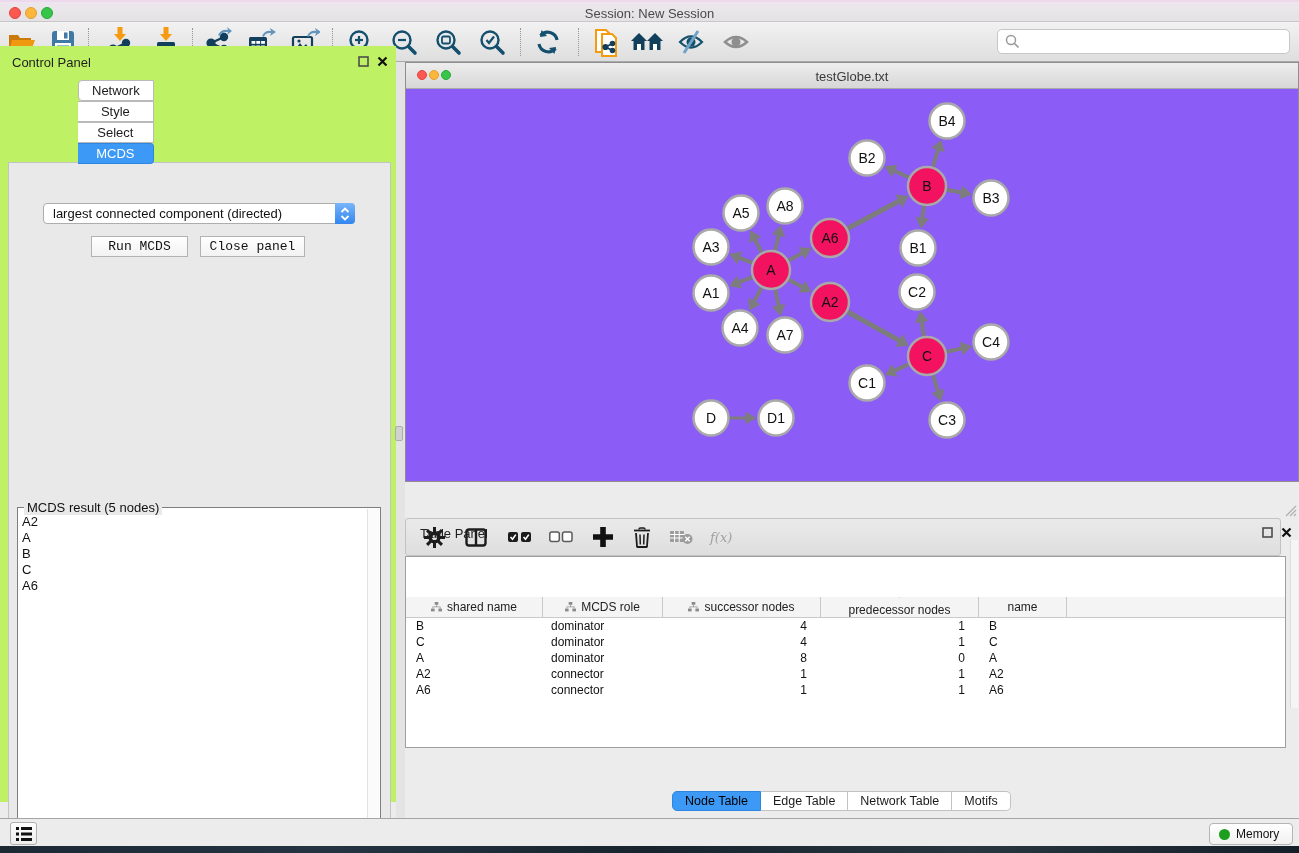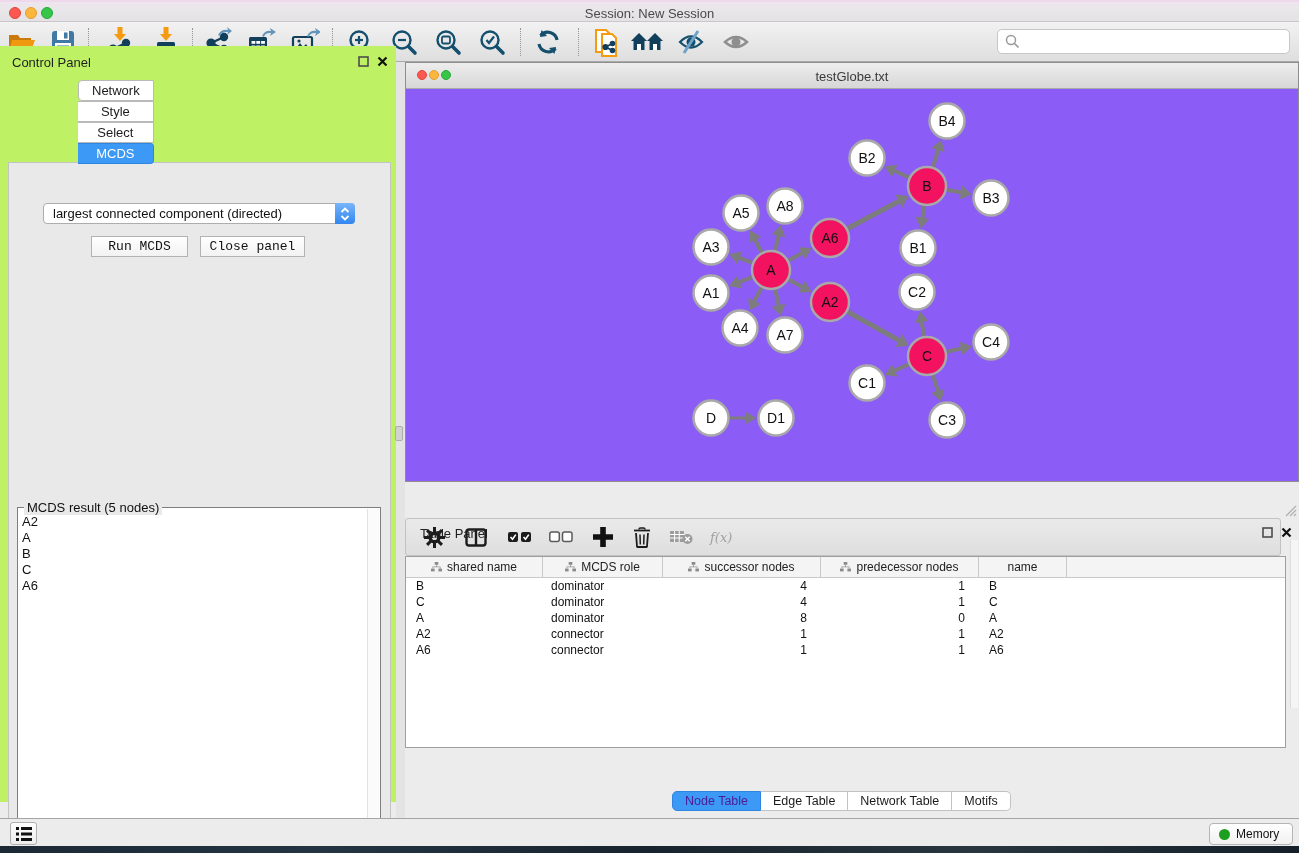--- a/index.html
+++ b/index.html
@@ -68,34 +68,34 @@
 
   
   #table-panel { left:405px; top:518px; width:894px; height:300px; background:#ececec; }
   #tp-title { left:15px; top:8px; font-size:13px; color:#1f1f1f; }
   #tp-toolbar { left:10px; top:34px; width:876px; height:38px;
     background:linear-gradient(#eaeaea,#dedede); border:1px solid #c2c2c2; border-radius:3px;
     display:flex; align-items:center; gap:17px; padding-left:18px; }
   .fx { font-family:"DejaVu Serif","Liberation Serif",serif; font-style:italic;
     font-size:13px; color:#a0a0a0; }
   #tp-table { left:9px; top:80px; width:881px; height:192px; background:#fff; border:1px solid #9e9e9e; }
-  #tp-header { display:flex; height:21px; background:#f4f4f4; border-bottom:1px solid #c9c9c9; }
+  #tp-header { display:flex; height:21px; background:#f4f4f4; border-bottom:1px solid #c9c9c9;margin-top:40px; }
   .hcell { display:flex; align-items:center; justify-content:center; gap:5px;
     border-right:1px solid #c9c9c9; font-size:12px; color:#222; }
   .trow { display:flex; height:16px; font-size:12px; color:#111; align-items:center; }
   .tcell { overflow:hidden; white-space:nowrap; }
-  .c0{width:137px;} .c1{width:120px;} .c2{width:158px;} .c3{width:158px;} .c4{width:88px;} .cf{flex:1; border-right:none;}
+  .c0{width:137px;} .c1{width:120px;} .c2{width:158px;} .c3{width:158px;flex-direction:column;} .c4{width:88px;} .cf{flex:1; border-right:none;}
   .al{padding-left:10px;} .al8{padding-left:8px;} .ar{text-align:right; padding-right:14px;}
   #tp-vscroll { right:1px; top:22px; width:8px; height:168px; background:#f5f5f5; border-left:1px solid #dcdcdc; }
   #tp-tabs { top:273px; left:267px; display:flex; }
   .btab { height:20px; line-height:18px; background:#fff; border:1px solid #c2c2c2; border-left:none;
     font-size:12.5px; color:#1b1b1b; padding:0 12px; }
   .btab.first { border-left:1px solid #c2c2c2; border-radius:5px 0 0 5px; }
   .btab.last { border-radius:0 5px 5px 0; }
-  .btab.active { background:#3c99f5; border-color:#2f86e0; color:#4c1d95; }
+  .btab.active { background:#3c99f5; border-color:#2f86e0; color:#000000; }
 
   
   #statusbar { left:0; top:818px; width:1299px; height:28px; background:#ececec;
     border-top:1px solid #a5a5a5; }
   #list-btn { left:10px; top:3px; width:27px; height:23px; background:linear-gradient(#fdfdfd,#ededed);
     border:1px solid #b0b0b0; border-radius:3px; display:flex; align-items:center; justify-content:center; }
   #mem-btn { left:1209px; top:4px; width:84px; height:22px; background:linear-gradient(#ffffff,#f1f1f1);
     border:1px solid #b5b5b5; border-radius:4px; display:flex; align-items:center; gap:6px;
     padding-left:9px; font-size:12px; color:#111; }
   #mem-dot { width:11px; height:11px; border-radius:50%; background:#1e9e1e; border:1px solid #15801５; }

